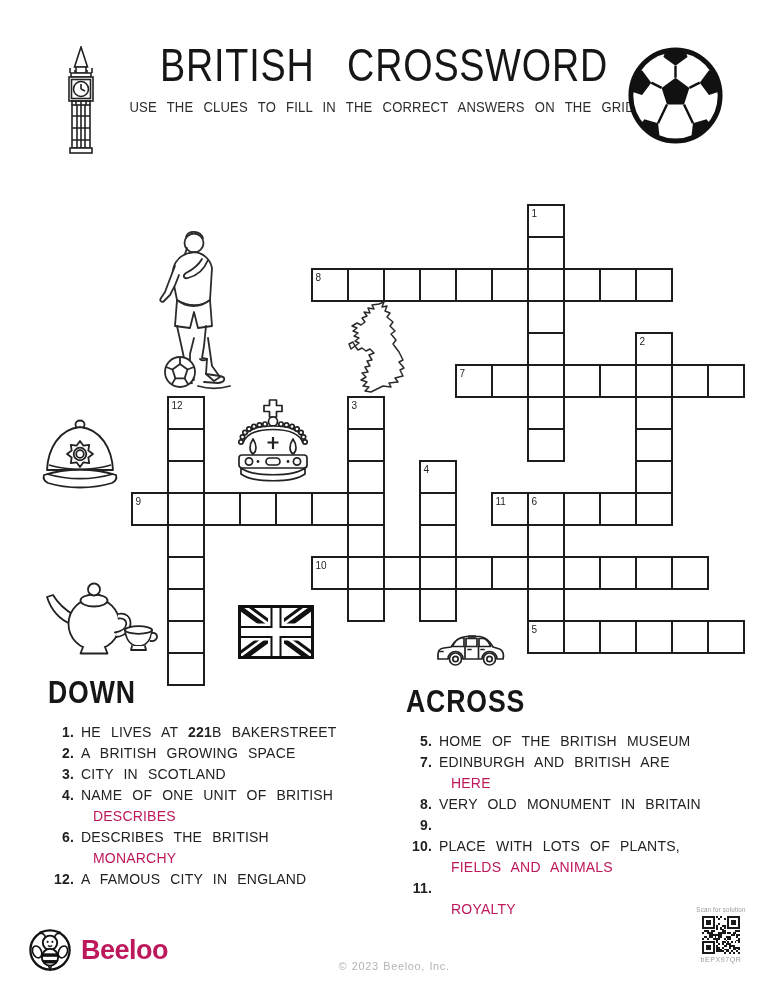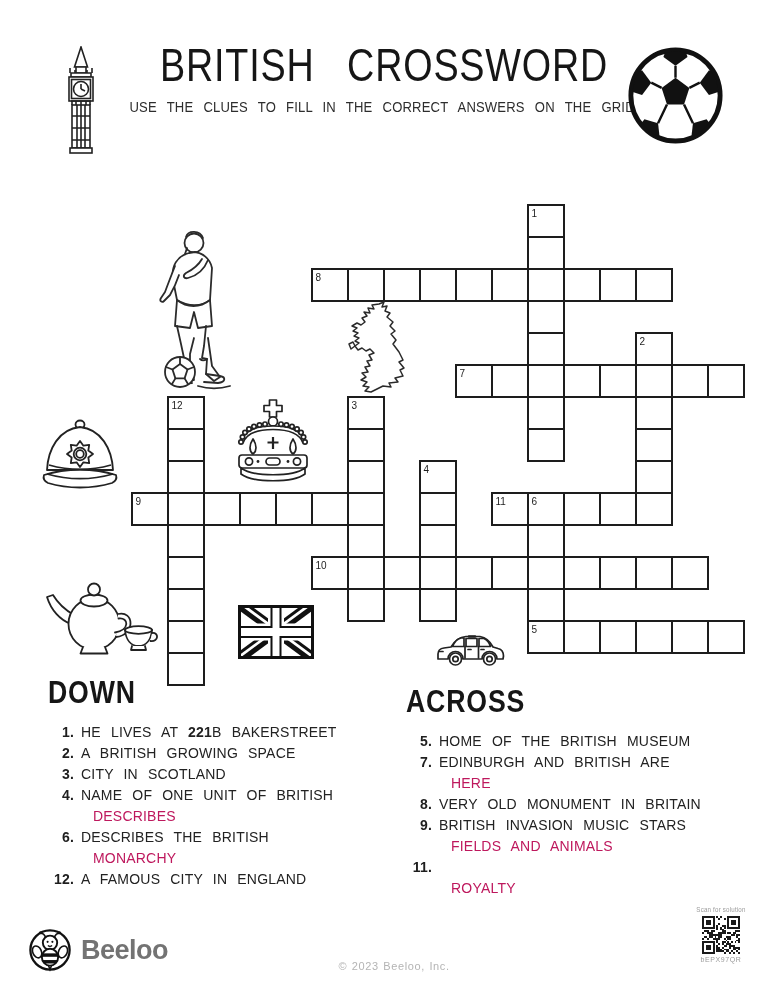--- a/index.html
+++ b/index.html
@@ -51,21 +51,21 @@
   }
   .clue-text{font-size:14px;letter-spacing:0.2px;word-spacing:6px;color:#222;}
   .clue-text b{font-weight:700;}
   .clue-wrap{
     margin-left:45px;line-height:21px;font-size:14px;letter-spacing:0.2px;
     word-spacing:6px;color:#be185d;white-space:nowrap;
   }
 
   
   .bee-logo{left:28px;top:928px;display:flex;align-items:center;}
-  .brand-name{font-size:27px;font-weight:700;color:#737373;margin-left:9px;letter-spacing:-0.5px;}
+  .brand-name{font-size:27px;font-weight:700;color:#be185d;margin-left:9px;letter-spacing:-0.5px;}
   .copyright{left:0;right:0;top:960px;text-align:center;font-size:11px;color:#b4b4b4;letter-spacing:0.6px;word-spacing:1px;padding-left:20px;}
   .qr-block{left:695px;top:906px;width:52px;text-align:center;}
   .qr-label{font-size:6.5px;color:#9b9b9b;letter-spacing:0.2px;transform:scaleX(0.95);transform-origin:50% 0;}
   .qr-svg{margin:3px auto 2px auto;}
   .qr-code-text{font-size:7px;color:#9b9b9b;letter-spacing:0.6px;}
 </style>
 </head>
 <body>
 
 <div class="abs big-ben">
@@ -374,21 +374,24 @@
         <span class="clue-num">7.</span>
         <span class="clue-text">EDINBURGH AND BRITISH ARE</span>
       </div>
       <div class="clue-wrap">HERE</div>
       <div class="clue-item">
         <span class="clue-num">8.</span>
         <span class="clue-text">VERY OLD MONUMENT IN BRITAIN</span>
       </div>
       <div class="clue-item">
         <span class="clue-num">9.</span>
-        <span class="clue-text">BRITISH INVASION MUSIC STARS</span>
+      </div>
+      <div class="clue-item">
+        <span class="clue-num">10.</span>
+        <span class="clue-text">PLACE WITH LOTS OF PLANTS,</span>
       </div>
       <div class="clue-wrap">FIELDS AND ANIMALS</div>
       <div class="clue-item">
         <span class="clue-num">11.</span>
       </div>
       <div class="clue-wrap">ROYALTY</div>
     </div>
 </div>
 
 <div class="abs bee-logo">

